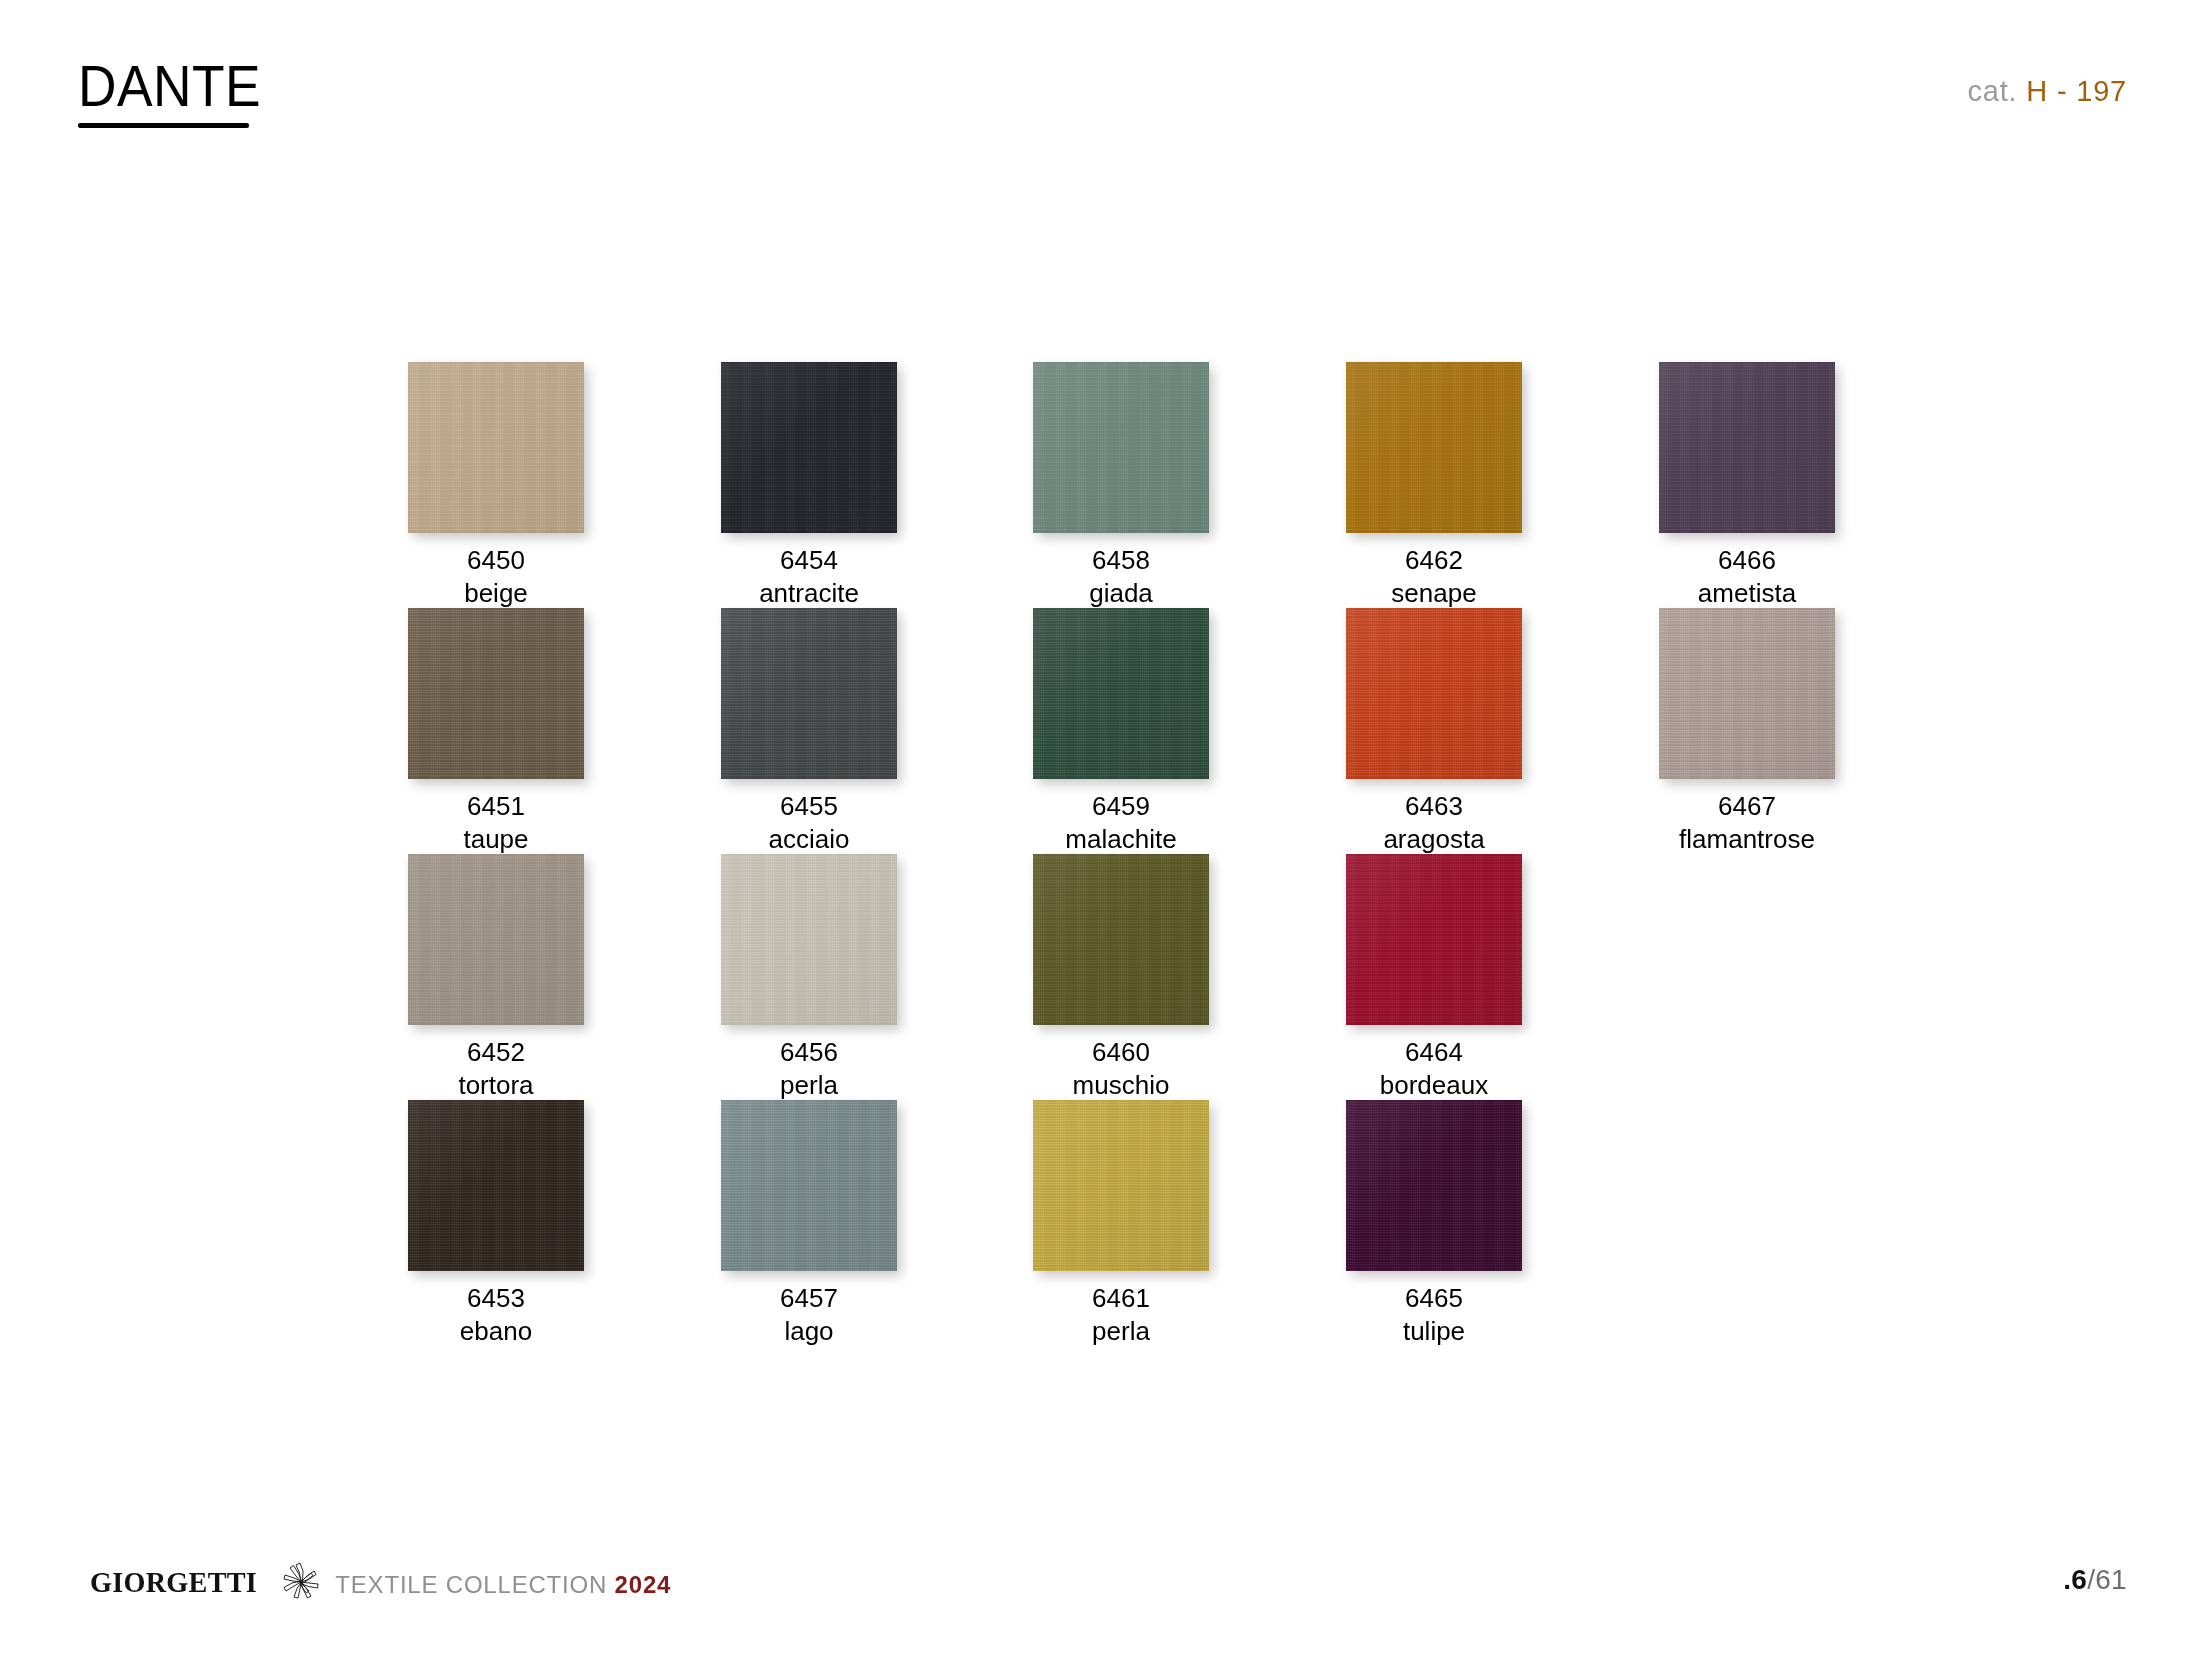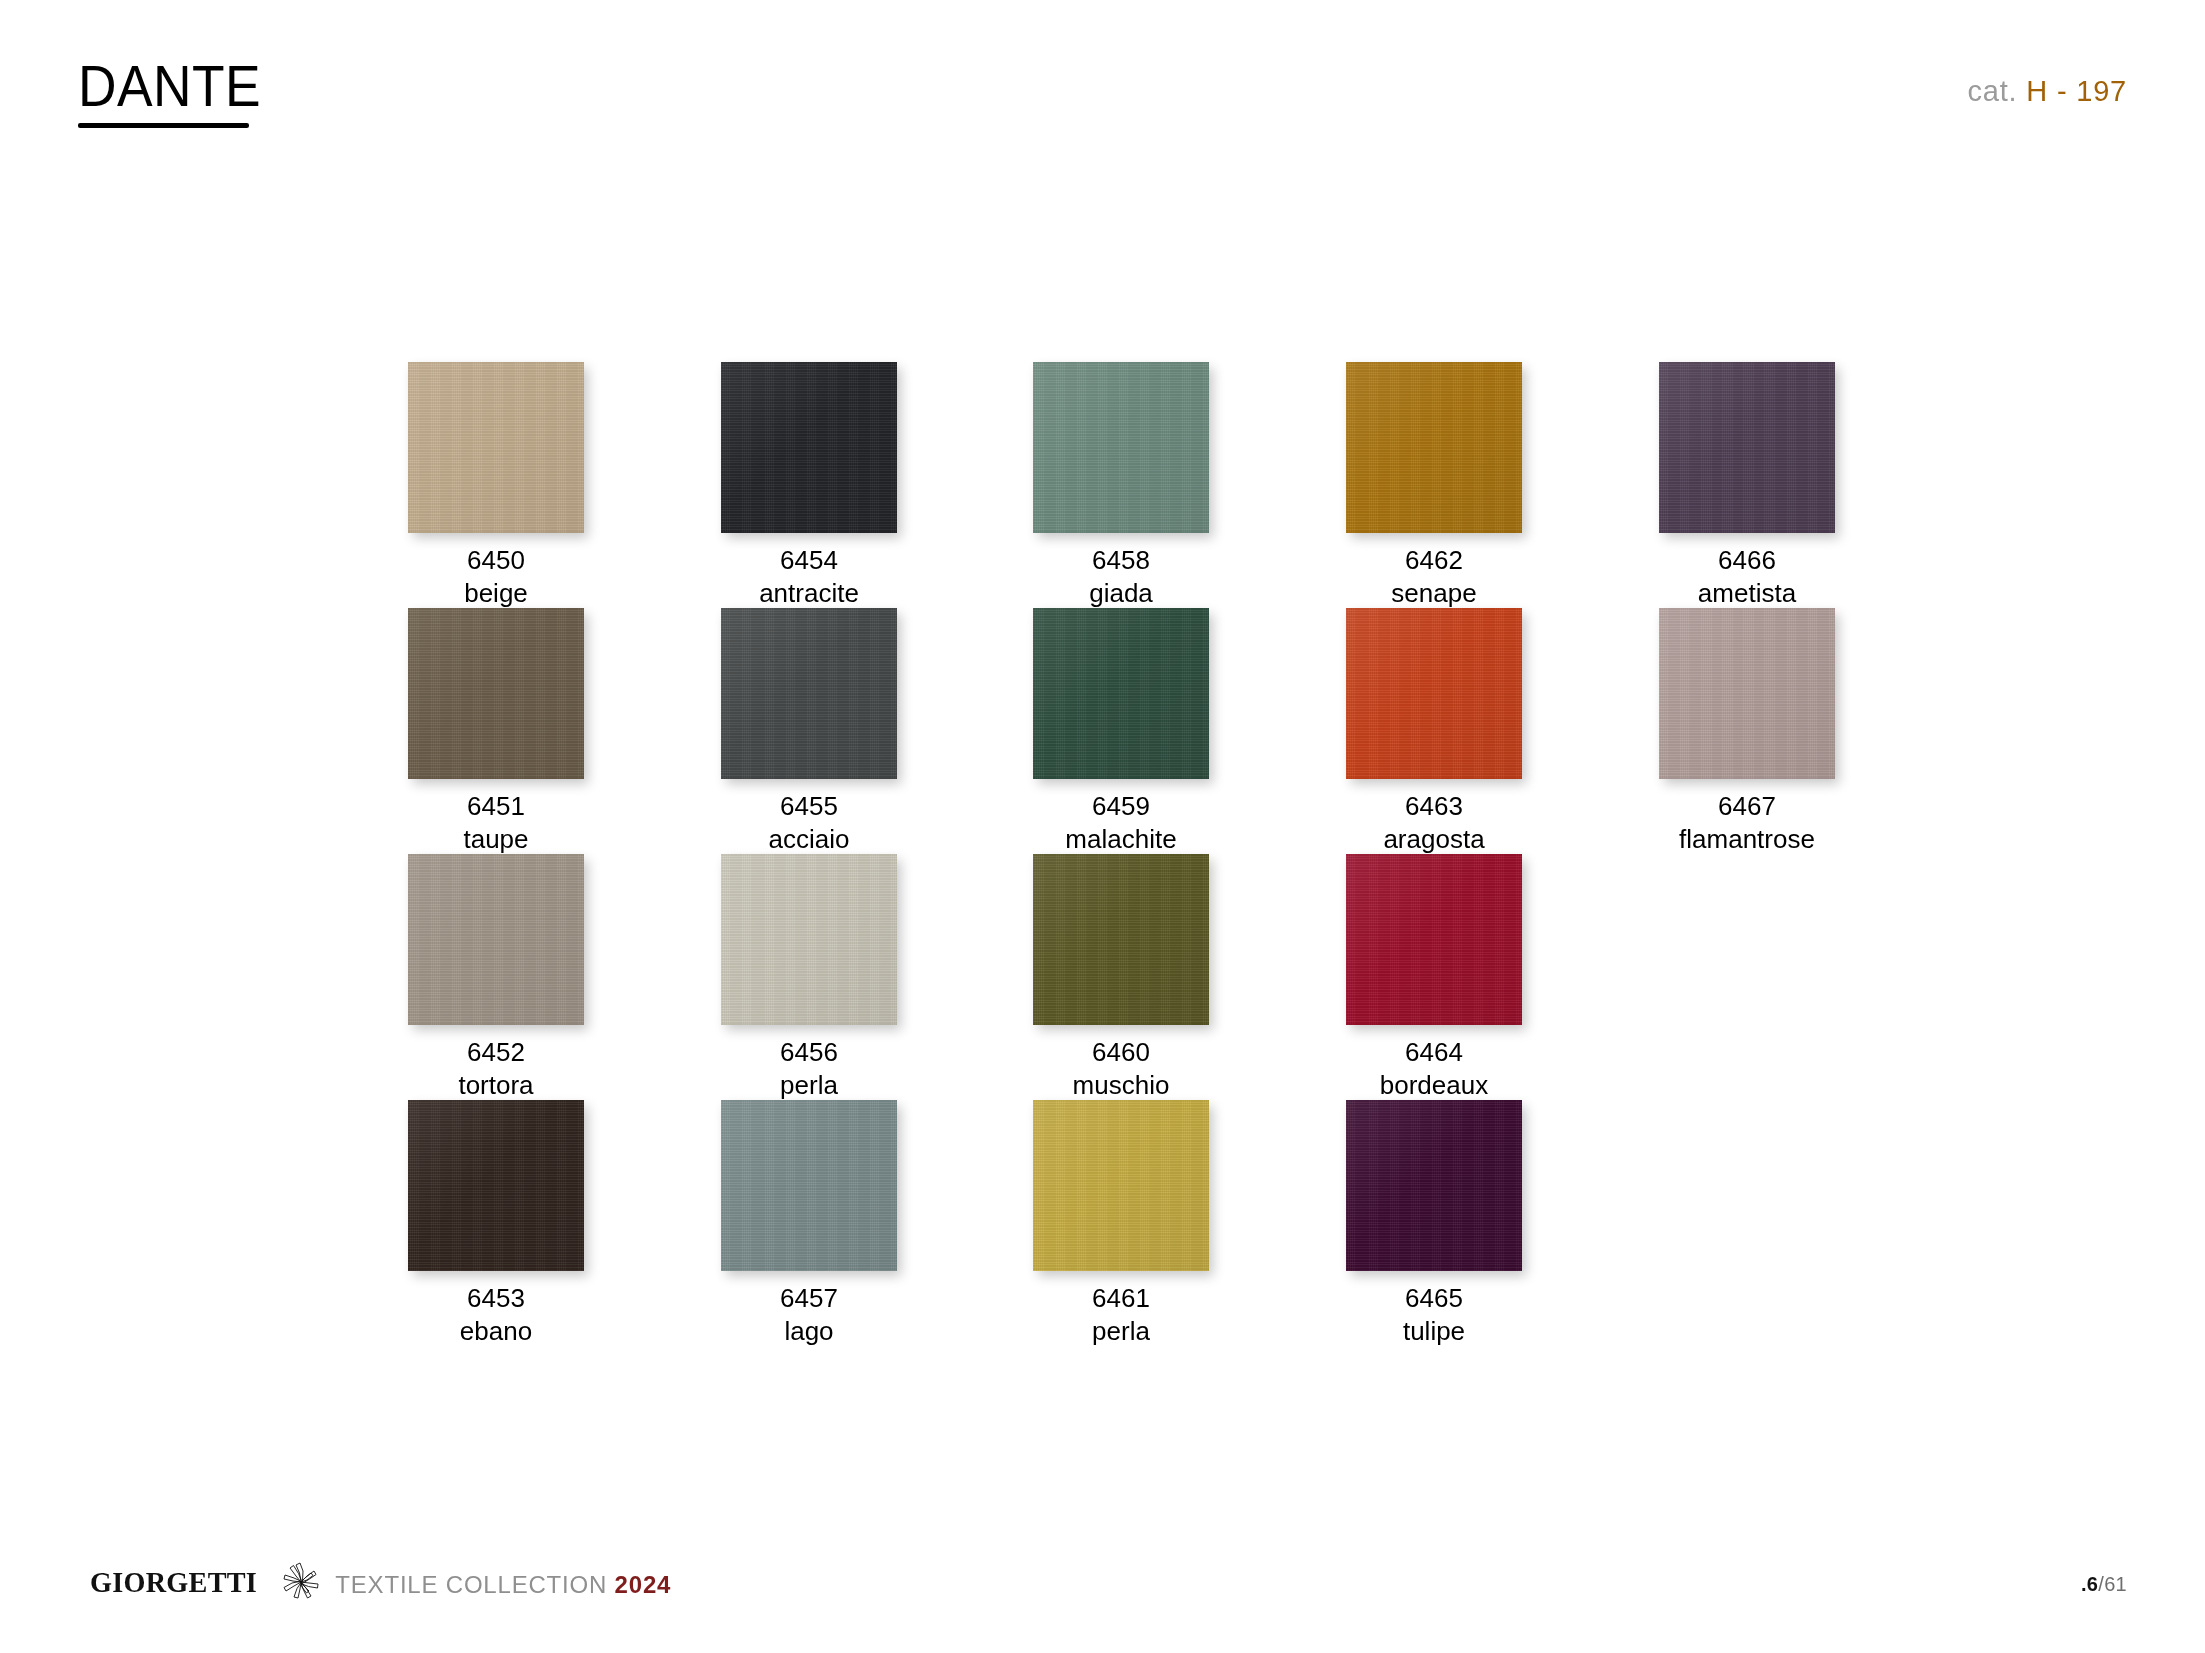--- a/index.html
+++ b/index.html
@@ -188,21 +188,21 @@
     white-space: nowrap;
     font-family: "Liberation Sans", sans-serif;
   }
   .tagline-light { color: #8f8f8f; }
   .tagline-bold  { color: #7f1d1d; font-weight: 700; }
 
   .page-num {
     position: absolute;
     right: 0;
     bottom: 3.1px;
-    font-size: 20px;
+    font-size: 28px;
     letter-spacing: 0.3px;
     line-height: 1;
     white-space: nowrap;
     font-family: "Liberation Sans", sans-serif;
   }
   .page-cur   { color: #111111; font-weight: 700; }
   .page-total { color: #6e6e6e; font-weight: 300; }
 </style>
 </head>
 <body>

